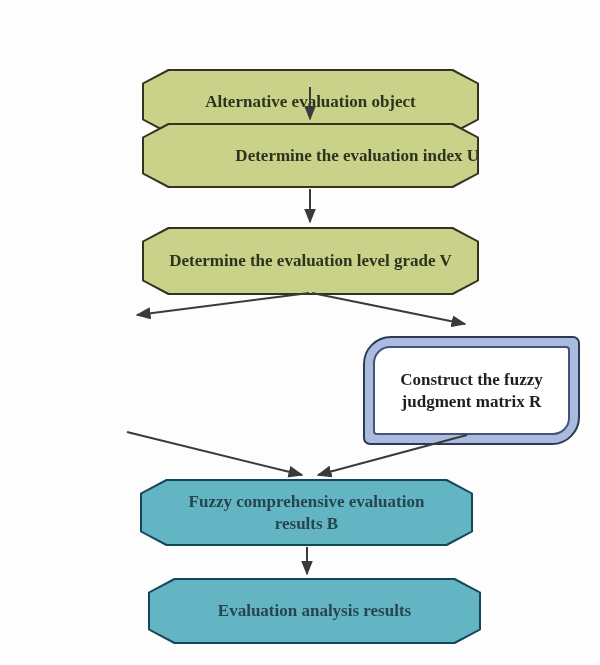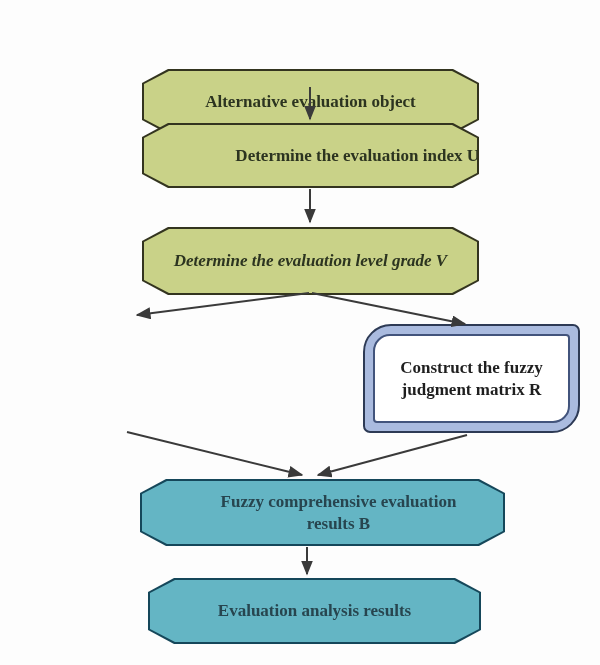--- a/index.html
+++ b/index.html
@@ -73,25 +73,25 @@
     stroke: var(--arrow);
     stroke-width: 2;
   }
   #arrows .ah-fill { fill: var(--arrow); }
 
   
   #n-alternative { left: 142px; top: 21px;  width: 337px; height: 65px; margin-top: 48px; }
   #n-index-u     { left: 142px; top: 123px; width: 337px; height: 65px; justify-content: flex-end; }
   #n-grade-v     { left: 142px; top: 227px; width: 337px; height: 68px; }
   #n-weight-w    { left: 22px;  top: 319px; width: 205px; height: 112px; }
-  #n-matrix-r    { left: 363px; top: 324px; width: 217px; height: 109px; }
-  #n-results-b   { left: 140px; top: 479px; width: 333px; height: 67px; padding-left: 32px; }
+  #n-matrix-r    { left: 363px; top: 336px; width: 217px; height: 109px; }
+  #n-results-b   { left: 140px; top: 479px; width: 333px; height: 67px; }
   #n-analysis    { left: 148px; top: 578px; width: 333px; height: 66px; }
 
-  #n-grade-v .lbl   { max-width: 310px; font-style: italic; }
+  #n-grade-v .lbl   { max-width: 310px; }
   #n-weight-w .lbl  { max-width: 180px; }
   #n-matrix-r .lbl  { max-width: 190px; }
   #n-results-b .lbl { max-width: 280px; }
 </style>
 </head>
 <body>
 
 <div id="canvas">
 
   <div class="node oct green" id="n-alternative">

